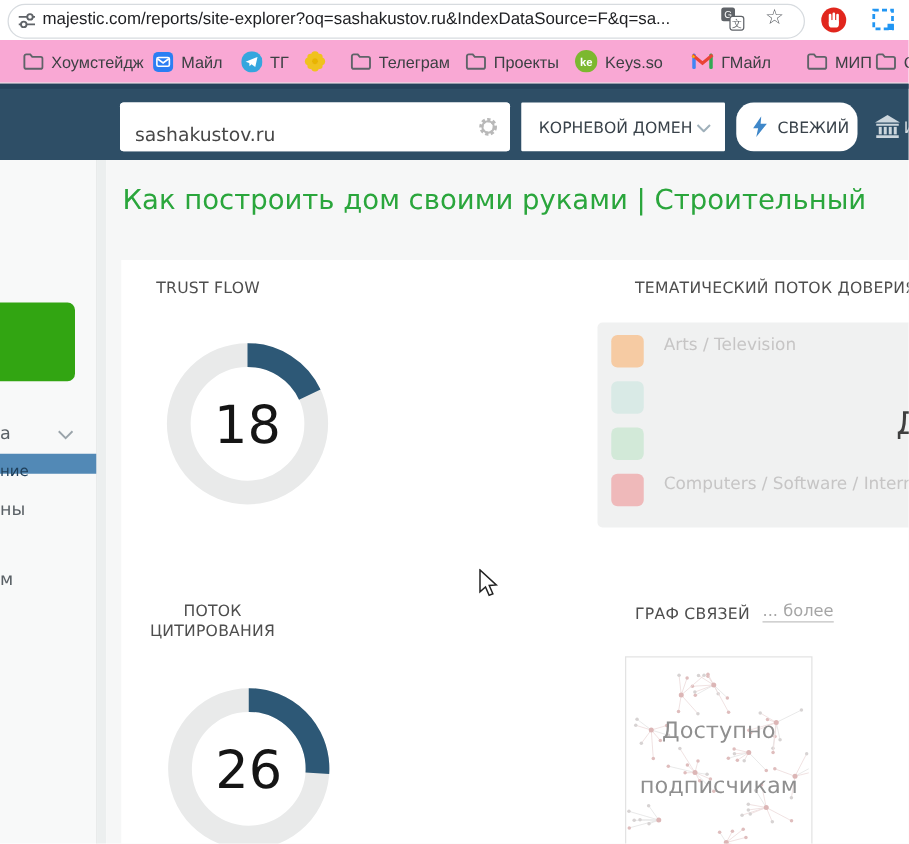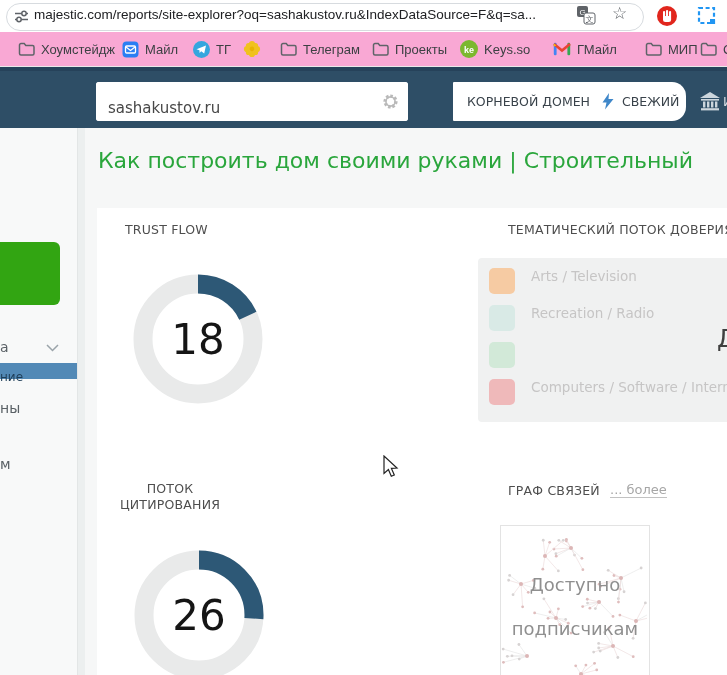--- a/index.html
+++ b/index.html
@@ -22,21 +22,21 @@
   .bm-label{font-size:13px;color:#3c4043;white-space:nowrap;}
   #bm-divider{left:2px;top:40px;width:2px;height:18px;background:#d5d5d5;}
 
   
   #app-header{left:0;top:67px;width:727px;height:61px;background:#2e4e66;}
   #app-header-topline{left:0;top:67px;width:727px;height:4px;background:#26425a;}
   #search-box{left:96px;top:82px;width:312px;height:39px;background:#fff;border-radius:3px;}
   #search-input{position:absolute;left:0;top:0;width:100%;height:100%;border:0;outline:0;border-radius:3px;
       padding:12px 30px 0 12px;box-sizing:border-box;font-size:15px;color:#474747;font-family:"DejaVu Sans",sans-serif;}
   #gear-icon{right:9px;top:11px;position:absolute;}
-  #index-select{left:417px;top:82px;width:163px;height:39px;background:#fff;border-radius:1px;cursor:pointer;margin-left:36px;}
+  #index-select{left:417px;top:82px;width:163px;height:39px;background:#fff;border-radius:1px;cursor:pointer;}
   #index-label{position:absolute;left:14px;top:0;line-height:39px;font-size:12.5px;color:#39424a;font-family:"DejaVu Sans",sans-serif;}
   #index-chevron{position:absolute;right:11px;top:17px;}
   #fresh-btn{left:589px;top:82px;width:97px;height:39px;background:#fff;border-radius:14px;cursor:pointer;}
   #bolt-icon{position:absolute;left:13px;top:11px;}
   #fresh-label{position:absolute;left:33px;top:0;line-height:39px;font-size:12.5px;color:#39424a;font-family:"DejaVu Sans",sans-serif;}
   #historic-btn{left:697px;top:82px;width:60px;height:39px;}
   #bank-icon{position:absolute;left:3px;top:10px;}
   #historic-label{position:absolute;left:26px;top:0;line-height:39px;font-size:12.5px;color:#d3dbe1;font-family:"DejaVu Sans",sans-serif;}
 
   
@@ -268,21 +268,20 @@
 
   <span id="ttf-label" class="card-label">ТЕМАТИЧЕСКИЙ ПОТОК ДОВЕРИЯ</span>
 
   <div id="legend">
     <div class="legend-row" style="top:10px">
       <span class="swatch" style="background: rgb(246, 203, 163);"></span>
       <span class="legend-text">Arts / Television</span>
     </div>
     <div class="legend-row" style="top:47px">
       <span class="swatch" style="background: rgb(217, 234, 230);"></span>
-      <span class="legend-text">Recreation / Radio</span>
     </div>
     <div class="legend-row" style="top:84px">
       <span class="swatch" style="background: rgb(210, 233, 216);"></span>
     </div>
     <div class="legend-row" style="top:121px">
       <span class="swatch" style="background: rgb(239, 185, 186);"></span>
       <span class="legend-text">Computers / Software / Internet</span>
     </div>
   </div>
 

